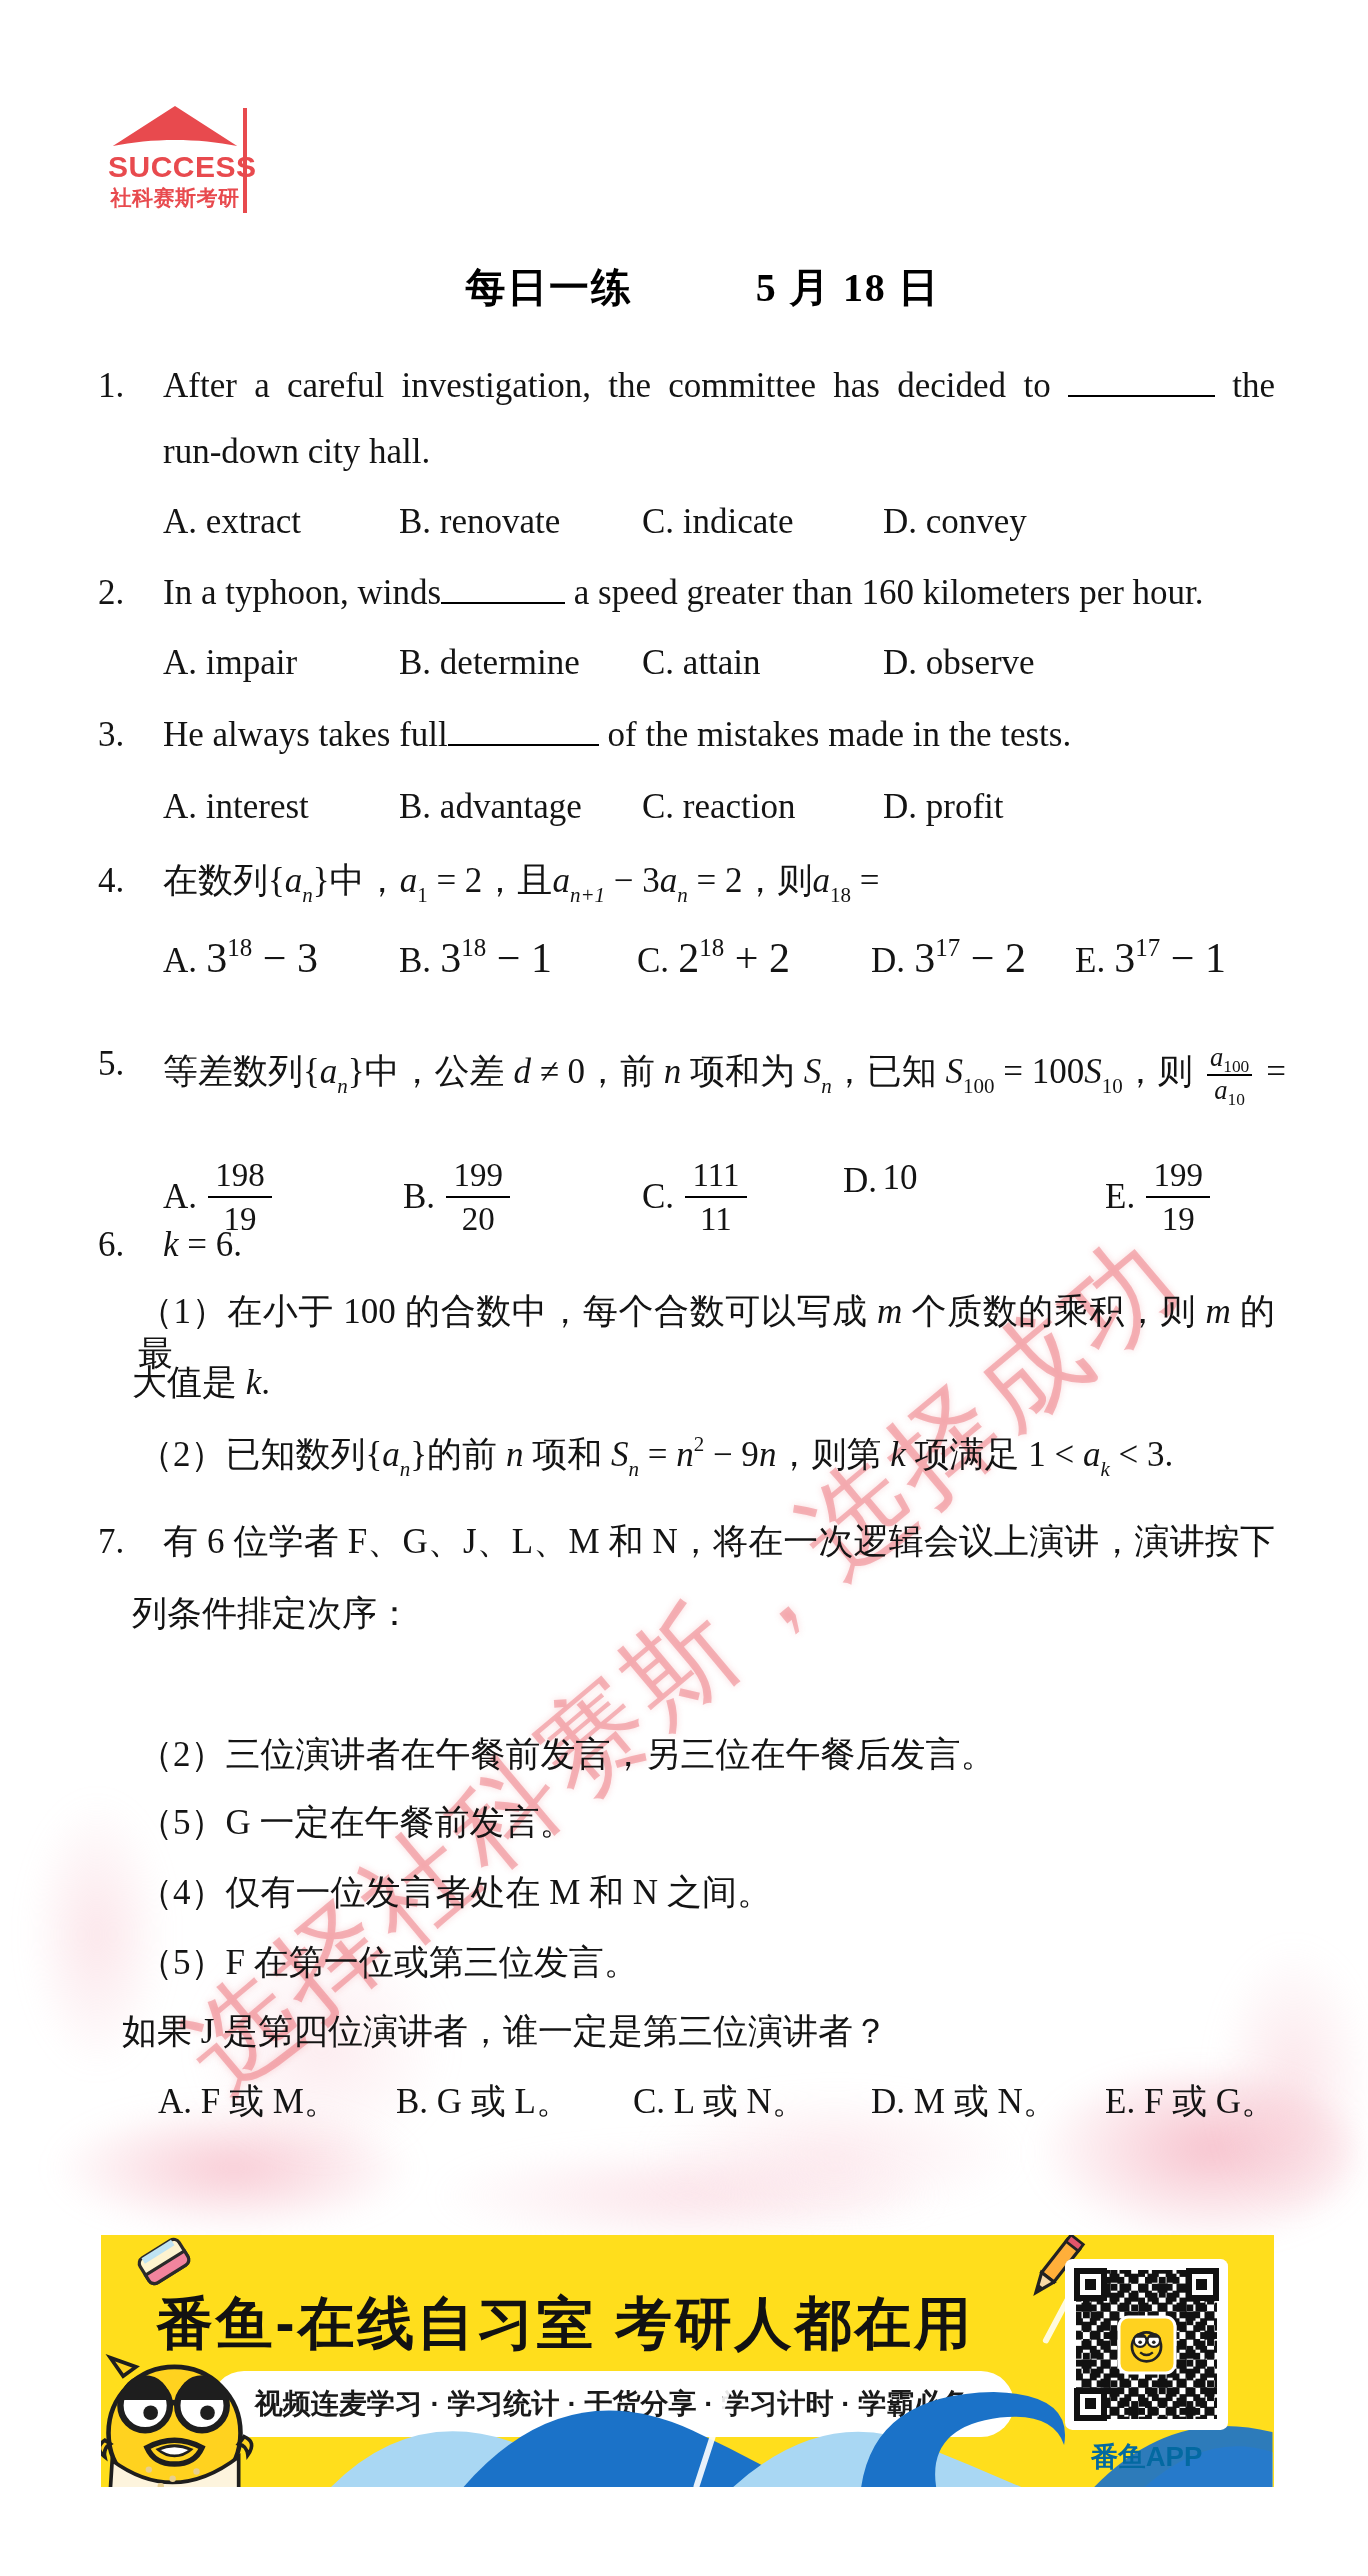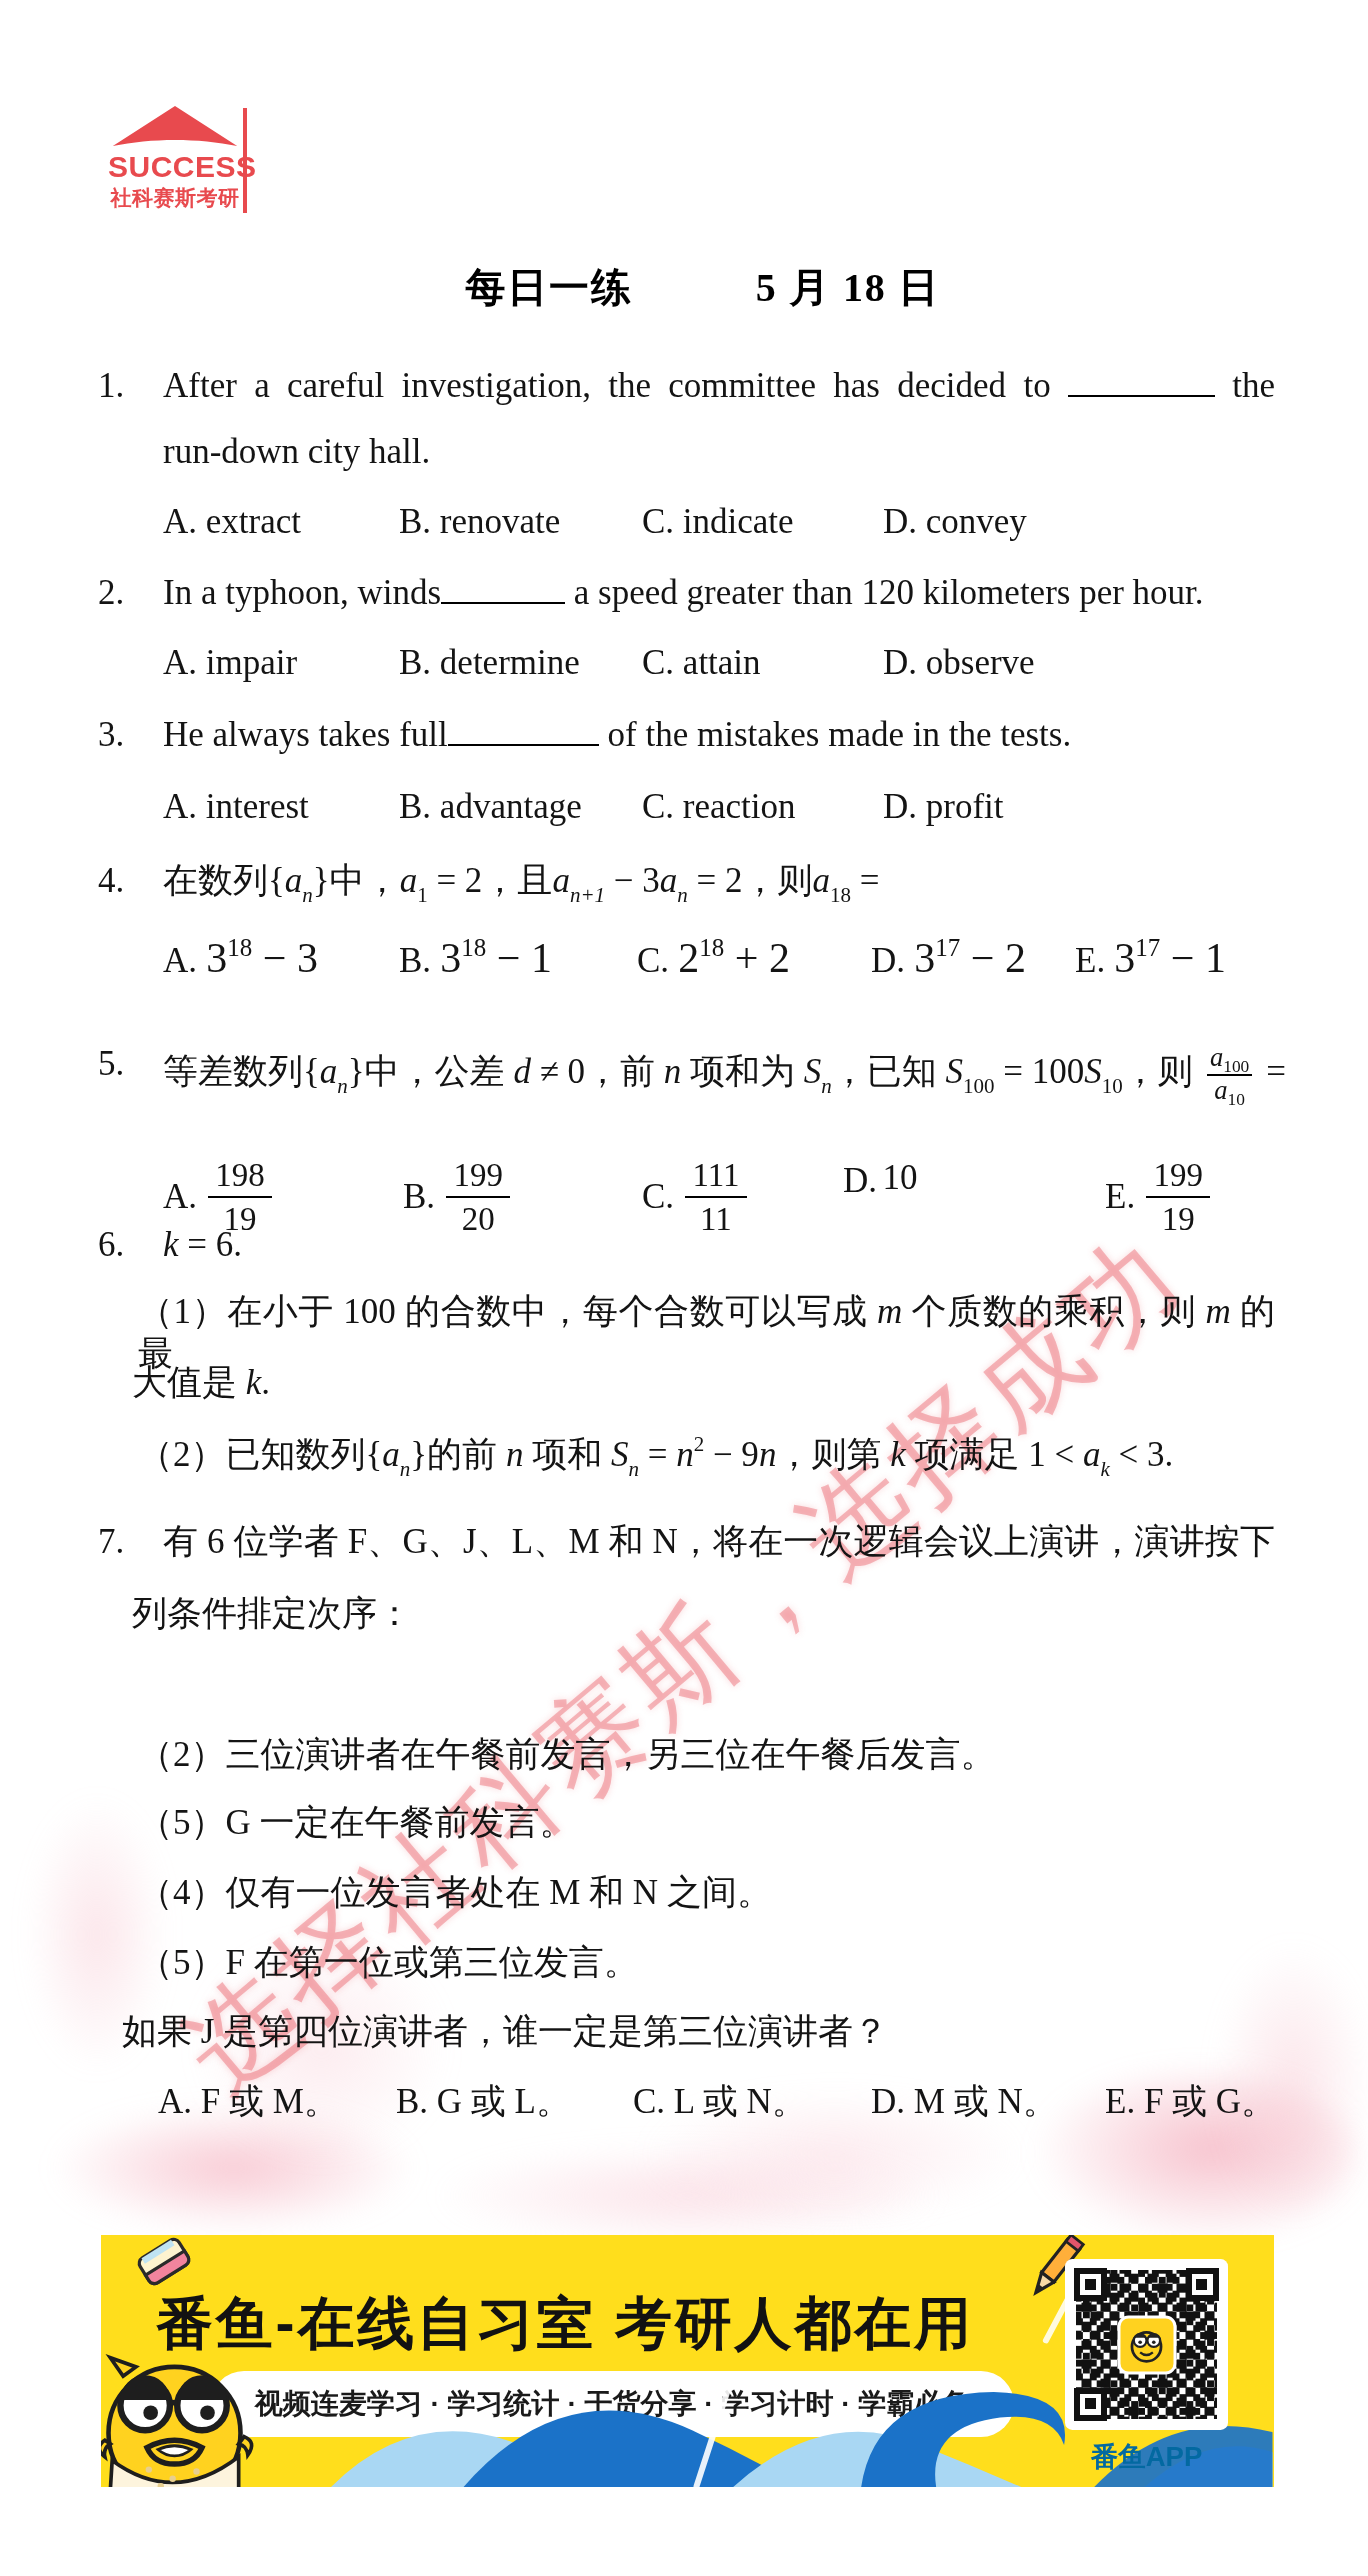--- a/index.html
+++ b/index.html
@@ -141,21 +141,21 @@
   <div class="line just" style="top:365px"><span class="seg">After a careful investigation, the committee has decided to </span><span class="seg blank w160"></span><span class="seg"> the</span></div>
   <div class="line" style="top:431px">run-down city hall.</div>
   <div class="optrow" style="top:501px">
     <span class="oc" style="left:163px">A. extract</span>
     <span class="oc" style="left:399px">B. renovate</span>
     <span class="oc" style="left:642px">C. indicate</span>
     <span class="oc" style="left:883px">D. convey</span>
   </div>
 
   <span class="qnum" style="top:572px">2.</span>
-  <div class="line" style="top:572px"><span class="seg">In a typhoon, winds</span><span class="seg blank w135"></span><span class="seg"> a speed greater than 120 kilometers per hour.</span></div>
+  <div class="line" style="top:572px"><span class="seg">In a typhoon, winds</span><span class="seg blank w135"></span><span class="seg"> a speed greater than 160 kilometers per hour.</span></div>
   <div class="optrow" style="top:642px">
     <span class="oc" style="left:163px">A. impair</span>
     <span class="oc" style="left:399px">B. determine</span>
     <span class="oc" style="left:642px">C. attain</span>
     <span class="oc" style="left:883px">D. observe</span>
   </div>
 
   <span class="qnum" style="top:714px">3.</span>
   <div class="line" style="top:714px"><span class="seg">He always takes full</span><span class="seg blank w165"></span><span class="seg"> of the mistakes made in the tests.</span></div>
   <div class="optrow" style="top:786px">

